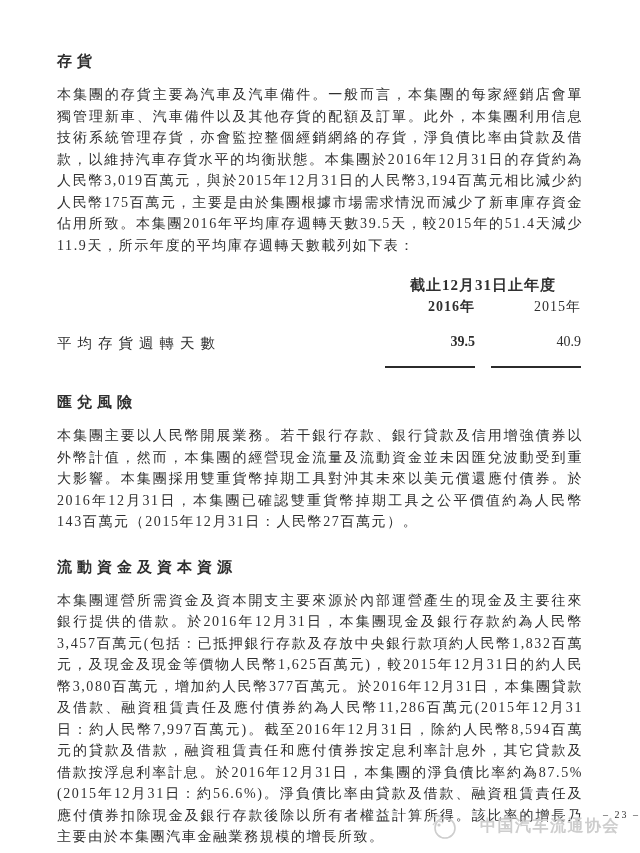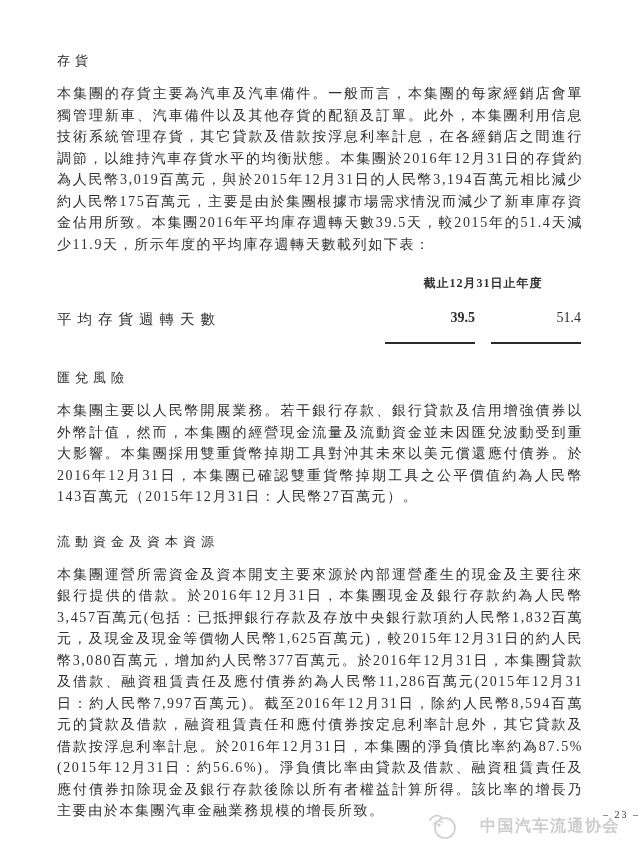--- a/index.html
+++ b/index.html
@@ -16,22 +16,22 @@
     background: var(--paper);
     color: var(--text);
     font-family: "Liberation Serif", "DejaVu Serif", serif;
     position: relative;
     overflow: hidden;
   }
   .content {
     padding: 52px 57px 0 57px;
   }
   .sec-heading {
-    font-size: 13px;
-    font-weight: normal;
+    font-size: 15px;
+    font-weight: bold;
     letter-spacing: 5px;
     margin: 25px 0 13px 0;
   }
   .sec-heading.first { margin-top: 0; }
   .body-para {
     font-size: 14px;
     line-height: 21.5px;
     letter-spacing: 1.6px;
     text-align: justify;
     text-justify: inter-ideograph;
@@ -40,21 +40,21 @@
   
   .fin-table {
     margin: 20px 0 10px 0;
     font-size: 14px;
   }
   .tbl-period-row { display: flex; justify-content: flex-end; }
   .tbl-period {
     width: 196px;
     text-align: center;
     font-weight: bold;
-    font-size: 12px;
+    font-size: 15px;
     letter-spacing: 1px;
     margin-right: 2px;
   }
   .tbl-colheads { display: flex; justify-content: flex-end; margin-top: 3px; }
   .tbl-colhead {
     width: 90px;
     text-align: right;
     letter-spacing: 1px;
     margin-right: 2px;
   }
@@ -99,30 +99,34 @@
   }
   .watermark svg { display: block; }
 </style>
 </head>
 <body>
 
 <div class="content">
 
   <div class="sec-heading first">存貨</div>
 
-  <p class="body-para">本集團的存貨主要為汽車及汽車備件。一般而言，本集團的每家經銷店會單獨管理新車、汽車備件以及其他存貨的配額及訂單。此外，本集團利用信息技術系統管理存貨，其它貸款及借款按浮息利率計息，在各經銷店之間進行調節，以維持汽車存貨水平的均衡狀態。本集團於2016年12月31日的存貨約為人民幣3,019百萬元，與於2015年12月31日的人民幣3,194百萬元相比減少約人民幣175百萬元，主要是由於集團根據市場需求情況而減少了新車庫存資金佔用所致。本集團2016年平均庫存週轉天數39.5天，較2015年的51.4天減少11.9天，所示年度的平均庫存週轉天數載列如下表：</p>
+  <p class="body-para">本集團的存貨主要為汽車及汽車備件。一般而言，本集團的每家經銷店會單獨管理新車、汽車備件以及其他存貨的配額及訂單。此外，本集團利用信息技術系統管理存貨，亦會監控整個經銷網絡的存貨，淨負債比率由貸款及借款，以維持汽車存貨水平的均衡狀態。本集團於2016年12月31日的存貨約為人民幣3,019百萬元，與於2015年12月31日的人民幣3,194百萬元相比減少約人民幣175百萬元，主要是由於集團根據市場需求情況而減少了新車庫存資金佔用所致。本集團2016年平均庫存週轉天數39.5天，較2015年的51.4天減少11.9天，所示年度的平均庫存週轉天數載列如下表：</p>
 
   <div class="fin-table">
     <div class="tbl-period-row">
       <div class="tbl-period">截止12月31日止年度</div>
     </div>
+    <div class="tbl-colheads">
+      <div class="tbl-colhead bold">2016年</div>
+      <div class="tbl-colhead">2015年</div>
+    </div>
     <div class="tbl-datarow">
       <div class="tbl-rowlabel">平均存貨週轉天數</div>
       <div class="tbl-cell bold">39.5</div>
-      <div class="tbl-cell">51.4</div>
+      <div class="tbl-cell">40.9</div>
     </div>
   </div>
 
   <div class="sec-heading">匯兌風險</div>
 
   <p class="body-para">本集團主要以人民幣開展業務。若干銀行存款、銀行貸款及信用增強債券以外幣計值，然而，本集團的經營現金流量及流動資金並未因匯兌波動受到重大影響。本集團採用雙重貨幣掉期工具對沖其未來以美元償還應付債券。於2016年12月31日，本集團已確認雙重貨幣掉期工具之公平價值約為人民幣143百萬元（2015年12月31日：人民幣27百萬元）。</p>
 
   <div class="sec-heading">流動資金及資本資源</div>
 
   <p class="body-para">本集團運營所需資金及資本開支主要來源於內部運營產生的現金及主要往來銀行提供的借款。於2016年12月31日，本集團現金及銀行存款約為人民幣3,457百萬元(包括：已抵押銀行存款及存放中央銀行款項約人民幣1,832百萬元，及現金及現金等價物人民幣1,625百萬元)，較2015年12月31日的約人民幣3,080百萬元，增加約人民幣377百萬元。於2016年12月31日，本集團貸款及借款、融資租賃責任及應付債券約為人民幣11,286百萬元(2015年12月31日：約人民幣7,997百萬元)。截至2016年12月31日，除約人民幣8,594百萬元的貸款及借款，融資租賃責任和應付債券按定息利率計息外，其它貸款及借款按浮息利率計息。於2016年12月31日，本集團的淨負債比率約為87.5%(2015年12月31日：約56.6%)。淨負債比率由貸款及借款、融資租賃責任及應付債券扣除現金及銀行存款後除以所有者權益計算所得。該比率的增長乃主要由於本集團汽車金融業務規模的增長所致。</p>

